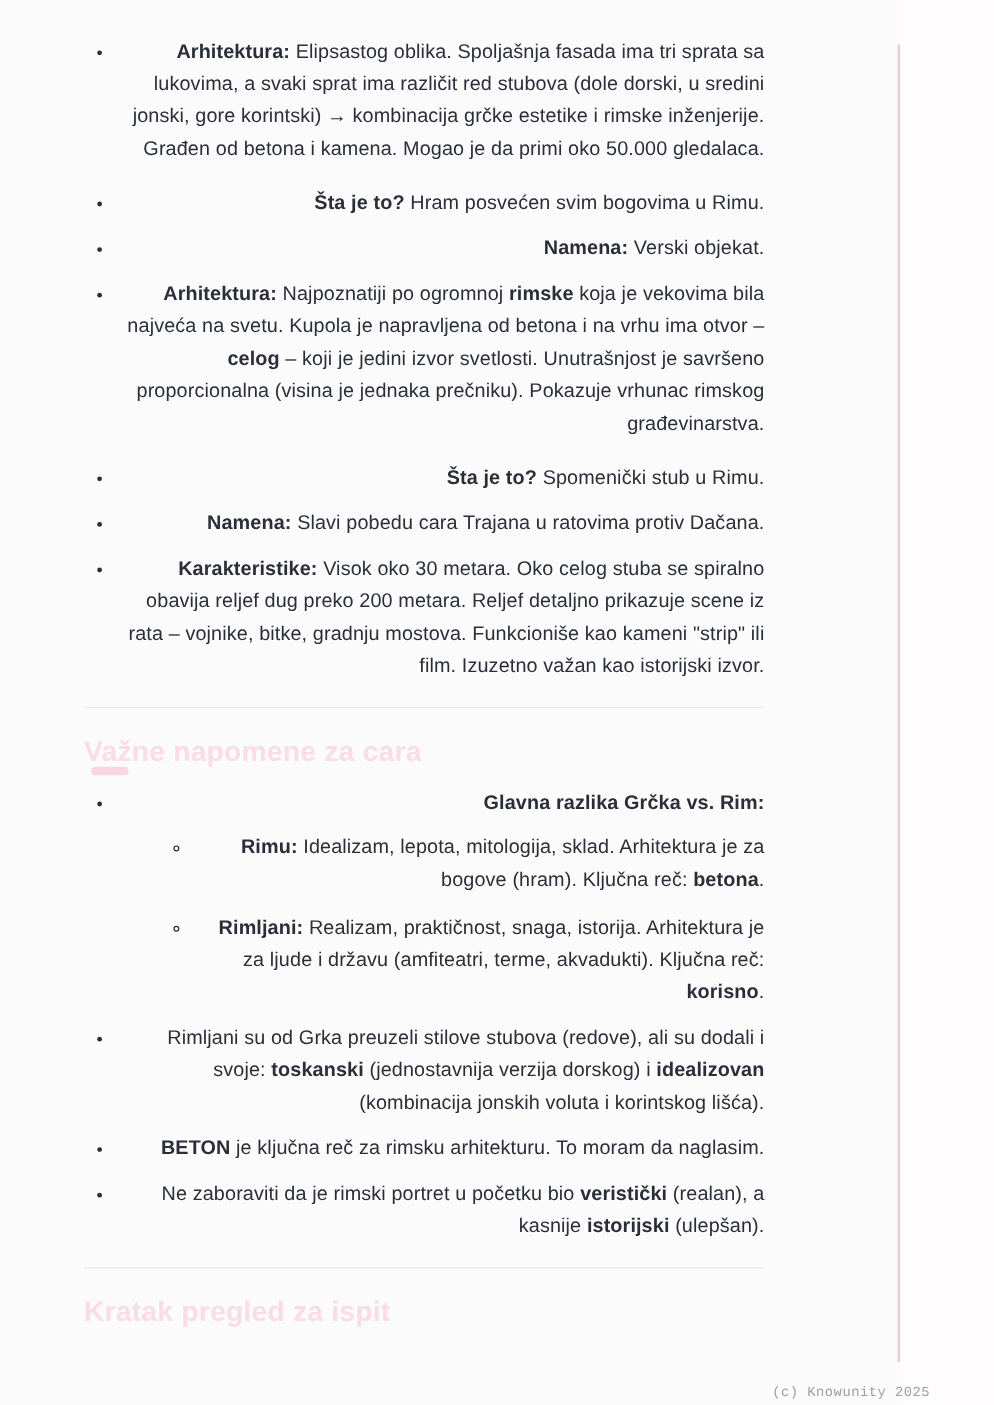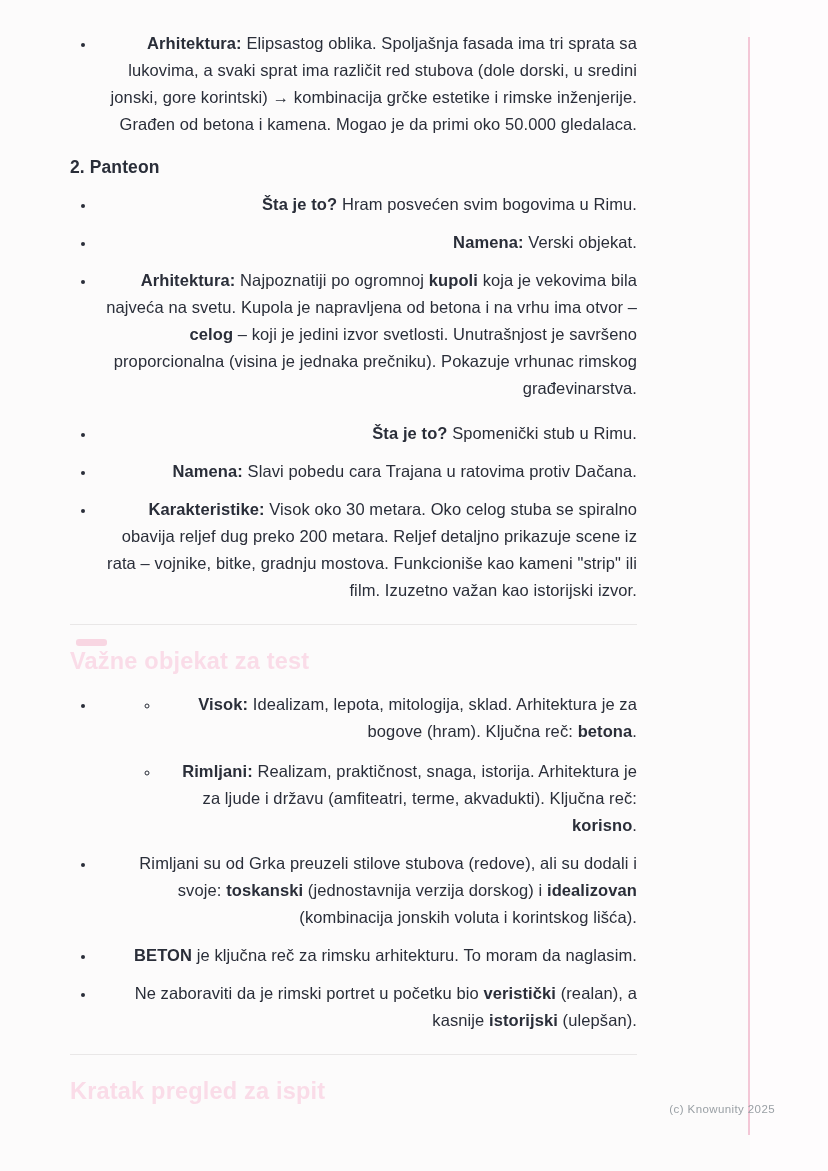--- a/index.html
+++ b/index.html
@@ -81,59 +81,60 @@
     background:var(--edge_band);
   }
   .edge-line{
     position:absolute;
     left:748px;top:37px;
     width:2px;height:1098px;
     background:var(--edge_line_pink);
   }
   .watermark{
     position:absolute;
-    top:1102px;right:53px;
+    top:1154px;right:53px;
     font-size:11.5px;
     line-height:14px;
     color:var(--watermark_gray);
     letter-spacing:0.4px;
+    font-family:Liberation Mono, monospace;
   }
 </style>
 </head>
 <body>
 
 <div class="content">
 
   <ul class="blist">
     <li><b>Arhitektura:</b> Elipsastog oblika. Spoljašnja fasada ima tri sprata sa lukovima, a svaki sprat ima različit red stubova (dole dorski, u sredini jonski, gore korintski) → kombinacija grčke estetike i rimske inženjerije. Građen od betona i kamena. Mogao je da primi oko 50.000 gledalaca.</li>
   </ul>
 
-  <h3 class="section-heading">2. Panteon</h3>
 
   <ul class="blist">
     <li><b>Šta je to?</b> Hram posvećen svim bogovima u Rimu.</li>
     <li><b>Namena:</b> Verski objekat.</li>
-    <li><b>Arhitektura:</b> Najpoznatiji po ogromnoj <b>kupoli</b> koja je vekovima bila najveća na svetu. Kupola je napravljena od betona i na vrhu ima otvor – <b>celog</b> – koji je jedini izvor svetlosti. Unutrašnjost je savršeno proporcionalna (visina je jednaka prečniku). Pokazuje vrhunac rimskog građevinarstva.</li>
+    <li><b>Arhitektura:</b> Najpoznatiji po ogromnoj <b>rimske</b> koja je vekovima bila najveća na svetu. Kupola je napravljena od betona i na vrhu ima otvor – <b>celog</b> – koji je jedini izvor svetlosti. Unutrašnjost je savršeno proporcionalna (visina je jednaka prečniku). Pokazuje vrhunac rimskog građevinarstva.</li>
   </ul>
 
 
   <ul class="blist">
     <li><b>Šta je to?</b> Spomenički stub u Rimu.</li>
     <li><b>Namena:</b> Slavi pobedu cara Trajana u ratovima protiv Dačana.</li>
     <li><b>Karakteristike:</b> Visok oko 30 metara. Oko celog stuba se spiralno obavija reljef dug preko 200 metara. Reljef detaljno prikazuje scene iz rata – vojnike, bitke, gradnju mostova. Funkcioniše kao kameni "strip" ili film. Izuzetno važan kao istorijski izvor.</li>
   </ul>
 
   <hr class="divider">
 
-  <h2 class="pink-heading">Važne objekat za test</h2>
+  <h2 class="pink-heading">Važne napomene za cara</h2>
 
   <ul class="blist">
     <li>
+      <span><b>Glavna razlika Grčka vs. Rim:</b></span>
       <ul class="sub">
-        <li><b>Visok:</b> Idealizam, lepota, mitologija, sklad. Arhitektura je za bogove (hram). Ključna reč: <b>betona</b>.</li>
+        <li><b>Rimu:</b> Idealizam, lepota, mitologija, sklad. Arhitektura je za bogove (hram). Ključna reč: <b>betona</b>.</li>
         <li><b>Rimljani:</b> Realizam, praktičnost, snaga, istorija. Arhitektura je za ljude i državu (amfiteatri, terme, akvadukti). Ključna reč: <b>korisno</b>.</li>
       </ul>
     </li>
     <li>Rimljani su od Grka preuzeli stilove stubova (redove), ali su dodali i svoje: <b>toskanski</b> (jednostavnija verzija dorskog) i <b>idealizovan</b> (kombinacija jonskih voluta i korintskog lišća).</li>
     <li><b>BETON</b> je ključna reč za rimsku arhitekturu. To moram da naglasim.</li>
     <li>Ne zaboraviti da je rimski portret u početku bio <b>veristički</b> (realan), a kasnije <b>istorijski</b> (ulepšan).</li>
   </ul>
 
   <hr class="divider">
 

